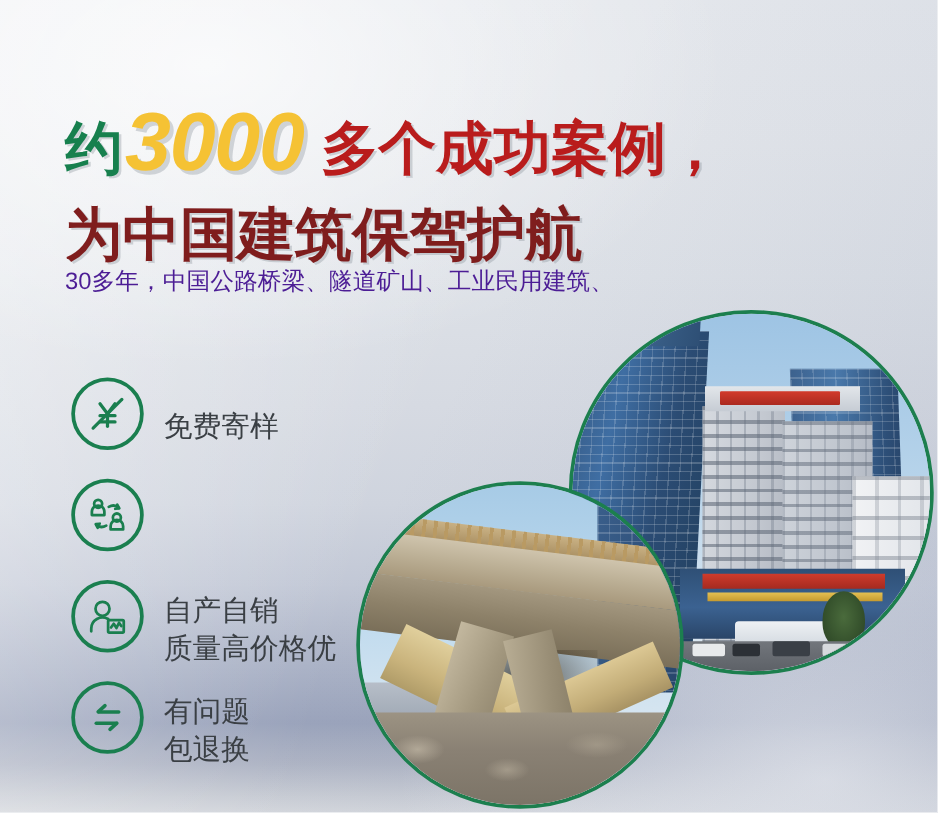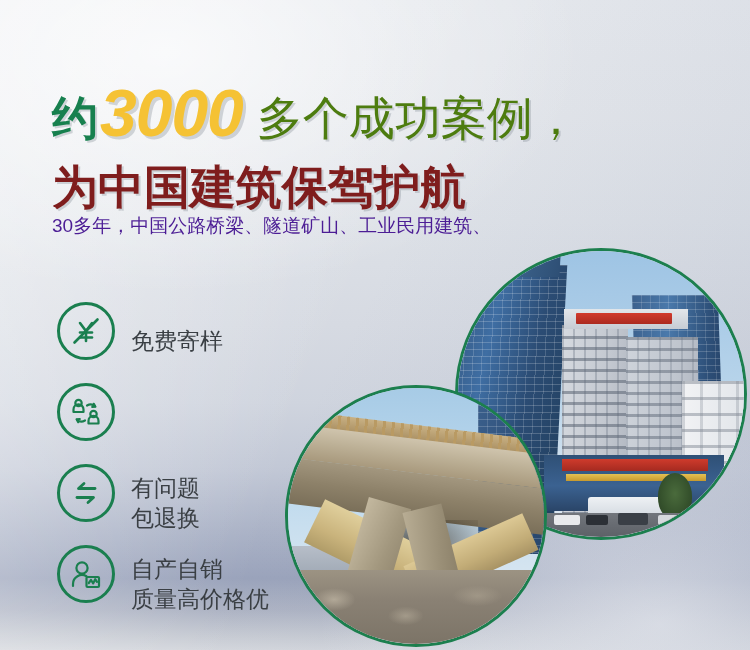--- a/index.html
+++ b/index.html
@@ -78,23 +78,23 @@
     font-size: 66px;
     font-weight: bold;
     font-style: italic;
     text-shadow: 3px 3px 0 rgba(120,130,140,0.30);
     letter-spacing: -1px;
     padding: 0 4px 0 2px;
     position: relative;
     top: 2px;
   }
   .hl-tail {
-    color: #4d7c0f;
+    color: #b91c1c;
     font-size: 46px;
-    font-weight: normal;
+    font-weight: bold;
     text-shadow: 2px 2px 0 rgba(120,130,140,0.30);
     padding-left: 10px;
   }
   .line2 {
     color: #7f1d1d;
     font-size: 46px;
     font-weight: bold;
     text-shadow: 2px 2px 0 rgba(120,130,140,0.30);
     line-height: 1.0;
     margin-top: 20px;
@@ -434,45 +434,45 @@
           <path d="M19 11.5 q4.5 -2.5 8 0.8"></path>
           <path d="M25.8 9.8 l1.6 2.9 l-3.2 0.3"></path>
           <path d="M17 26.5 q-4.5 2.5 -8 -0.8"></path>
           <path d="M10.2 28.2 l-1.6 -2.9 l3.2 -0.3"></path>
         </svg>
       </div>
     </div>
 
     <div class="feature">
       <div class="ficon">
+        <svg width="36" height="36" viewBox="0 0 36 36" fill="none" stroke="#1a7f4f" stroke-width="2.2" stroke-linecap="round" stroke-linejoin="round">
+          <circle cx="14" cy="12" r="5.6"></circle>
+          <path d="M5 30 v-2 a9 9 0 0 1 13.5 -7.8"></path>
+          <rect x="18.5" y="21" width="12.5" height="10" rx="1"></rect>
+          <path d="M20.8 27 l2.2 -3 l2.2 3.4 l2 -4.2 l1.8 2.6"></path>
+        </svg>
+      </div>
+      <div class="ftext">
+        <span>自产自销</span>
+        <span class="l2">质量高价格优</span>
+      </div>
+    </div>
+
+    <div class="feature">
+      <div class="ficon">
         <svg width="34" height="34" viewBox="0 0 34 34" fill="none" stroke="#1a7f4f" stroke-width="2.8" stroke-linecap="round" stroke-linejoin="round">
           <path d="M26 12.5 H10.5"></path>
           <path d="M15 7.5 L9.5 12.5"></path>
           <path d="M8 21.5 H23.5"></path>
           <path d="M19 26.5 L24.5 21.5"></path>
         </svg>
       </div>
       <div class="ftext">
         <span>有问题</span>
         <span class="l2">包退换</span>
-      </div>
-    </div>
-
-    <div class="feature">
-      <div class="ficon">
-        <svg width="36" height="36" viewBox="0 0 36 36" fill="none" stroke="#1a7f4f" stroke-width="2.2" stroke-linecap="round" stroke-linejoin="round">
-          <circle cx="14" cy="12" r="5.6"></circle>
-          <path d="M5 30 v-2 a9 9 0 0 1 13.5 -7.8"></path>
-          <rect x="18.5" y="21" width="12.5" height="10" rx="1"></rect>
-          <path d="M20.8 27 l2.2 -3 l2.2 3.4 l2 -4.2 l1.8 2.6"></path>
-        </svg>
-      </div>
-      <div class="ftext">
-        <span>自产自销</span>
-        <span class="l2">质量高价格优</span>
       </div>
     </div>
 
   </div>
 
   <div class="photo photo-building">
     <div class="photo-inner">
       <div class="sky"></div>
       <div class="tower-blue-left"></div>
       <div class="tower-blue-left-cap"></div>

